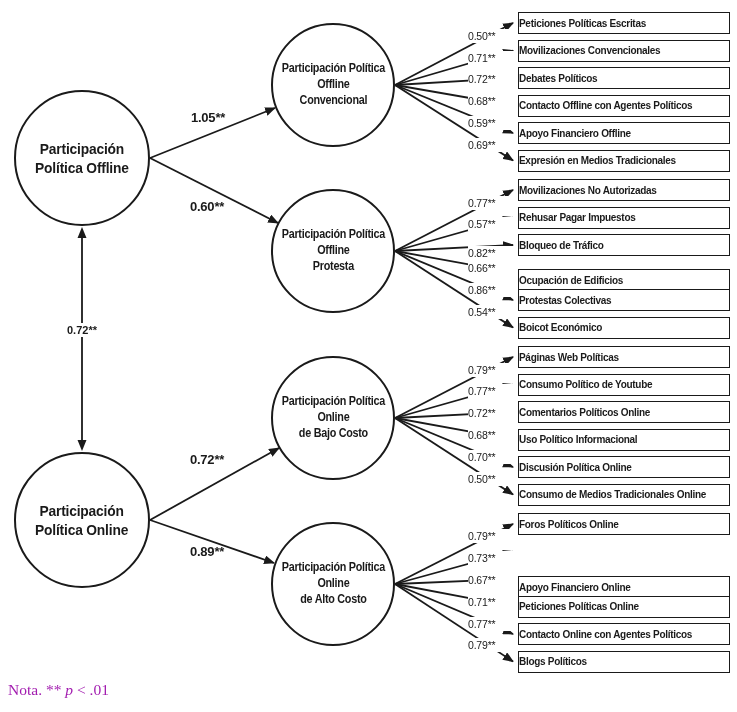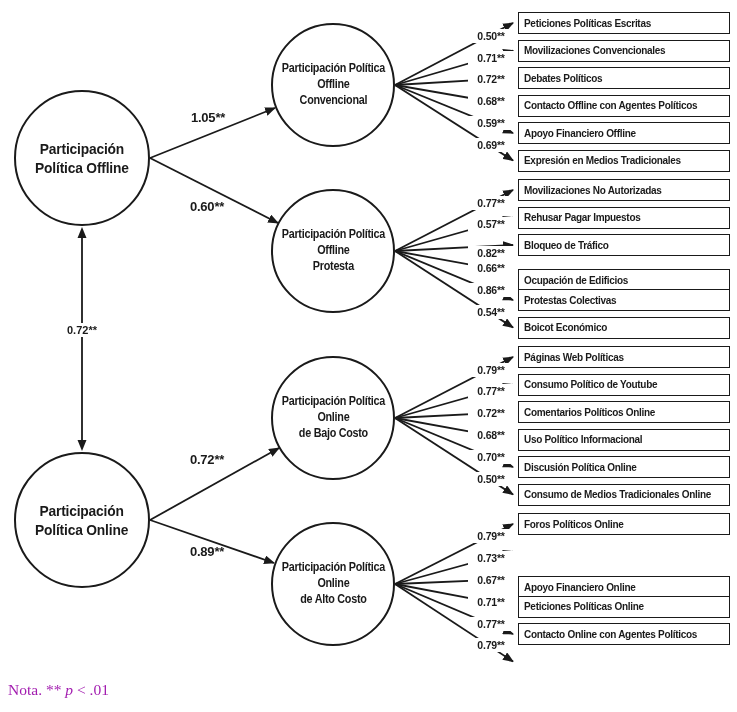--- a/index.html
+++ b/index.html
@@ -13,25 +13,25 @@
     display:flex;flex-direction:column;align-items:center;justify-content:center;
     text-align:center;font-weight:bold;background:#fff;box-sizing:border-box;
   }
   .latent{width:136px;height:136px;font-size:15px;line-height:1.3;}
   .latent .txt{transform:scaleX(0.92);letter-spacing:-0.2px;white-space:nowrap;}
   .factor{width:124px;height:124px;font-size:12px;line-height:1.32;}
   .factor .txt{transform:scaleX(0.9);letter-spacing:-0.3px;white-space:nowrap;}
   .ibox{
     position:absolute;left:518px;width:212px;height:22px;box-sizing:border-box;
     border:1.5px solid #1a1a1a;background:#fff;display:flex;align-items:center;
-    padding-left:5px;font-weight:bold;font-size:10px;letter-spacing:-0.3px;white-space:nowrap;
+    font-weight:bold;font-size:10px;letter-spacing:-0.3px;white-space:nowrap;
   }
   .loading{
     position:absolute;left:468px;width:46px;height:14px;line-height:14px;
-    text-align:center;font-weight:bold;font-size:10.5px;background:#fff;letter-spacing:-0.2px;
+    text-align:left;font-weight:normal;font-size:10.5px;background:#fff;letter-spacing:-0.2px;
   }
   .pathlab{
     position:absolute;width:46px;height:14px;line-height:14px;text-align:center;
     font-weight:bold;font-size:13px;letter-spacing:-0.2px;
   }
   .covlab{
     position:absolute;left:57px;top:323px;width:50px;height:14px;line-height:14px;
     text-align:center;font-weight:bold;font-size:11px;background:#fff;
   }
   .note{
@@ -187,16 +187,17 @@
   <div class="ibox" style="top:373.5px">Consumo Político de Youtube</div>
   <div class="ibox" style="top:401px">Comentarios Políticos Online</div>
   <div class="ibox" style="top:428.5px">Uso Político Informacional</div>
   <div class="ibox" style="top:456px">Discusión Política Online</div>
   <div class="ibox" style="top:483.5px">Consumo de Medios Tradicionales Online</div>
 
   <div class="ibox" style="top:513px">Foros Políticos Online</div>
   <div class="ibox" style="top:576px">Apoyo Financiero Online</div>
   <div class="ibox" style="top:595.5px">Peticiones Políticas Online</div>
   <div class="ibox" style="top:623px">Contacto Online con Agentes Políticos</div>
+  <div class="ibox" style="top:650.5px">Blogs Políticos</div>
 
   <div class="note"><span>Nota. ** </span><i>p</i><span> &lt; .01</span></div>
 
 </div>
 
 </body></html>

